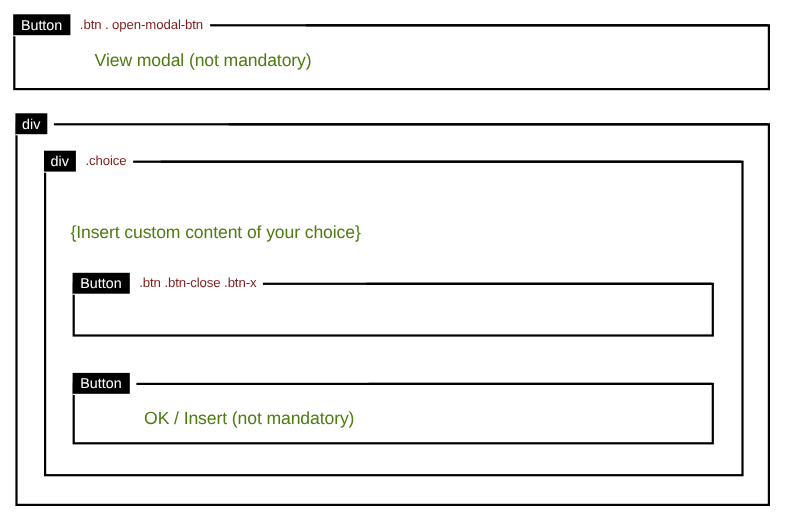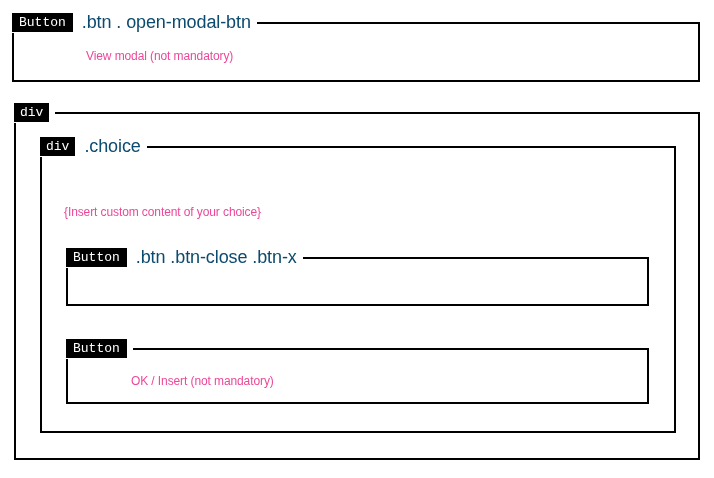--- a/index.html
+++ b/index.html
@@ -37,47 +37,47 @@
   }
 
   .tag {
     display: inline-block;
     background: #000000;
     color: #ffffff;
     font-size: 13px;
     line-height: 19px;
     height: 19px;
     padding: 0 7px;
-    font-family: Liberation Mono, monospace;
+    font-family: Liberation Sans, sans-serif;
     letter-spacing: 0px;
   }
   .tag.tag-div { padding: 0 6px; }
 
   .selector {
-    font-size: 18px;
+    font-size: 12px;
     line-height: 19px;
-    color: #0c4a6e;
+    color: #7f1d1d;
     margin-left: 9px;
     letter-spacing: -0.1px;
     text-align: center;
   }
 
   
   .leader {
     position: absolute;
     height: 0;
     border-top: 2px solid #000;
     z-index: 4;
   }
 
   .body-text {
     position: absolute;
-    font-size: 12px;
+    font-size: 16px;
     line-height: 20px;
-    color: #ec4899;
+    color: #4d7c0f;
     white-space: nowrap;
     letter-spacing: -0.1px;
   }
 
   
 
   
   #box-open-modal { left: 12px; top: 22px; width: 688px; height: 60px; }
   #label-open-modal { left: 12px; top: 11px; }
   #leader-open-modal { left: 278px; top: 22px; width: 420px; }

